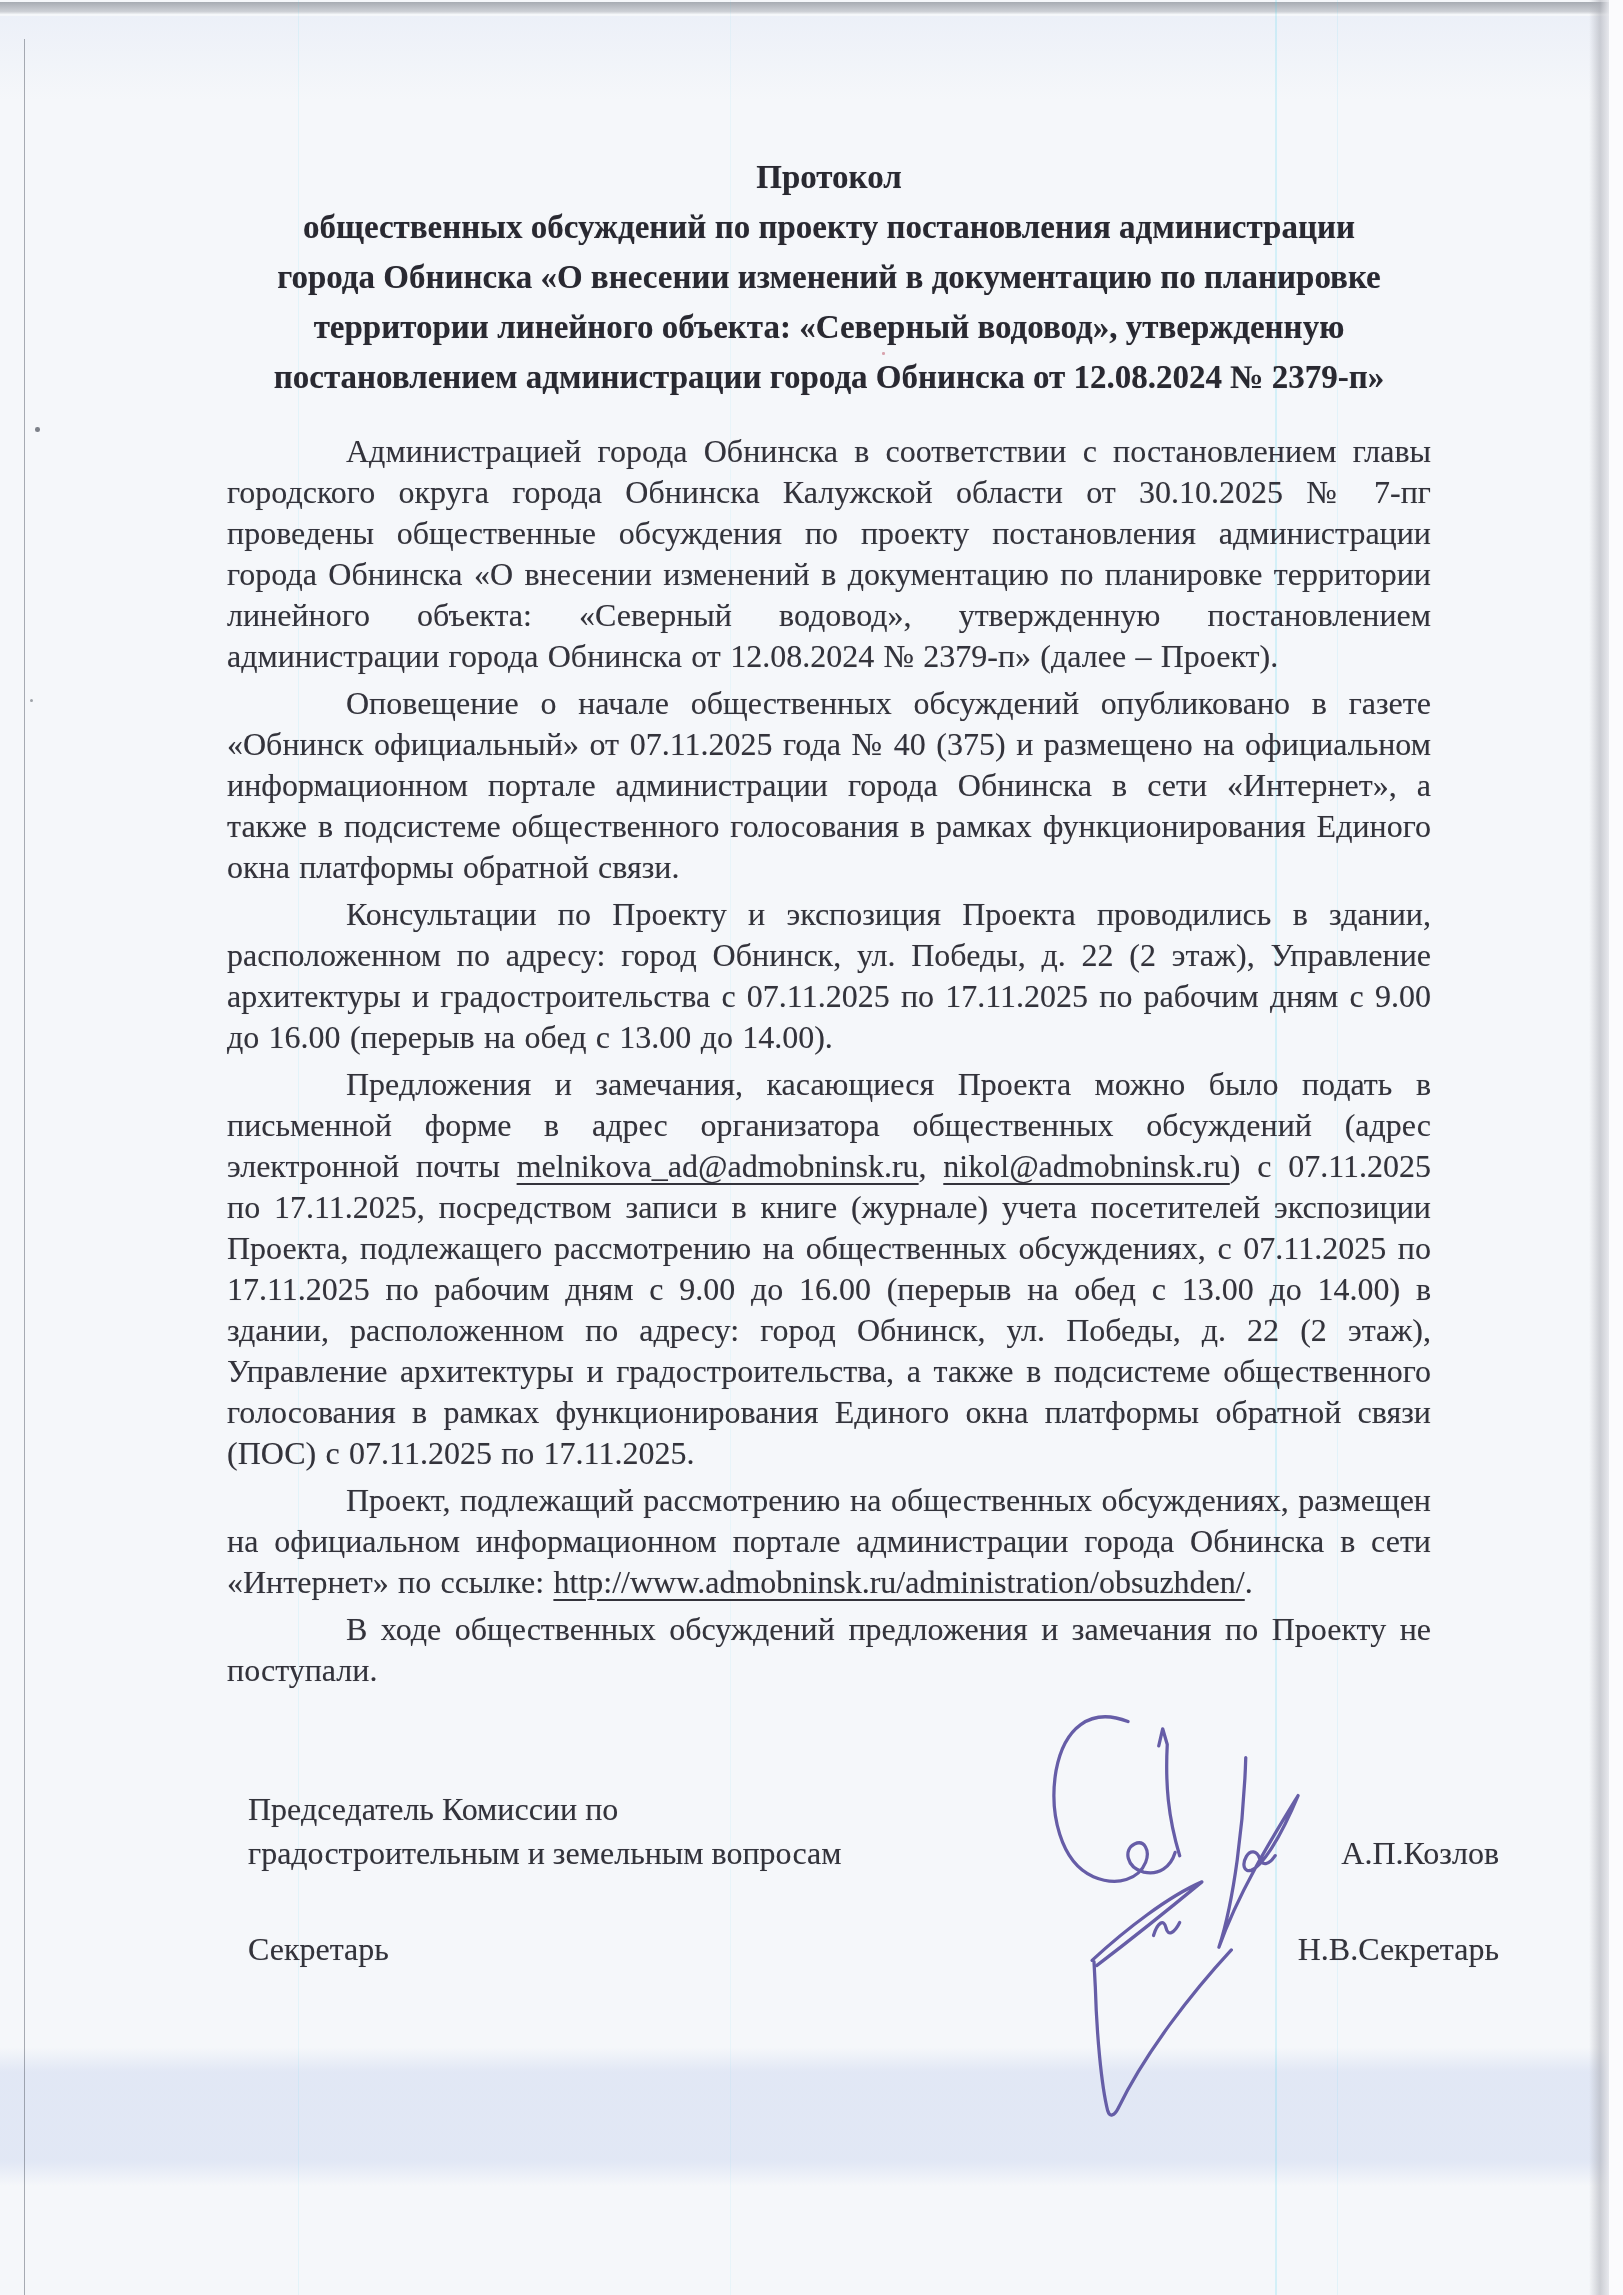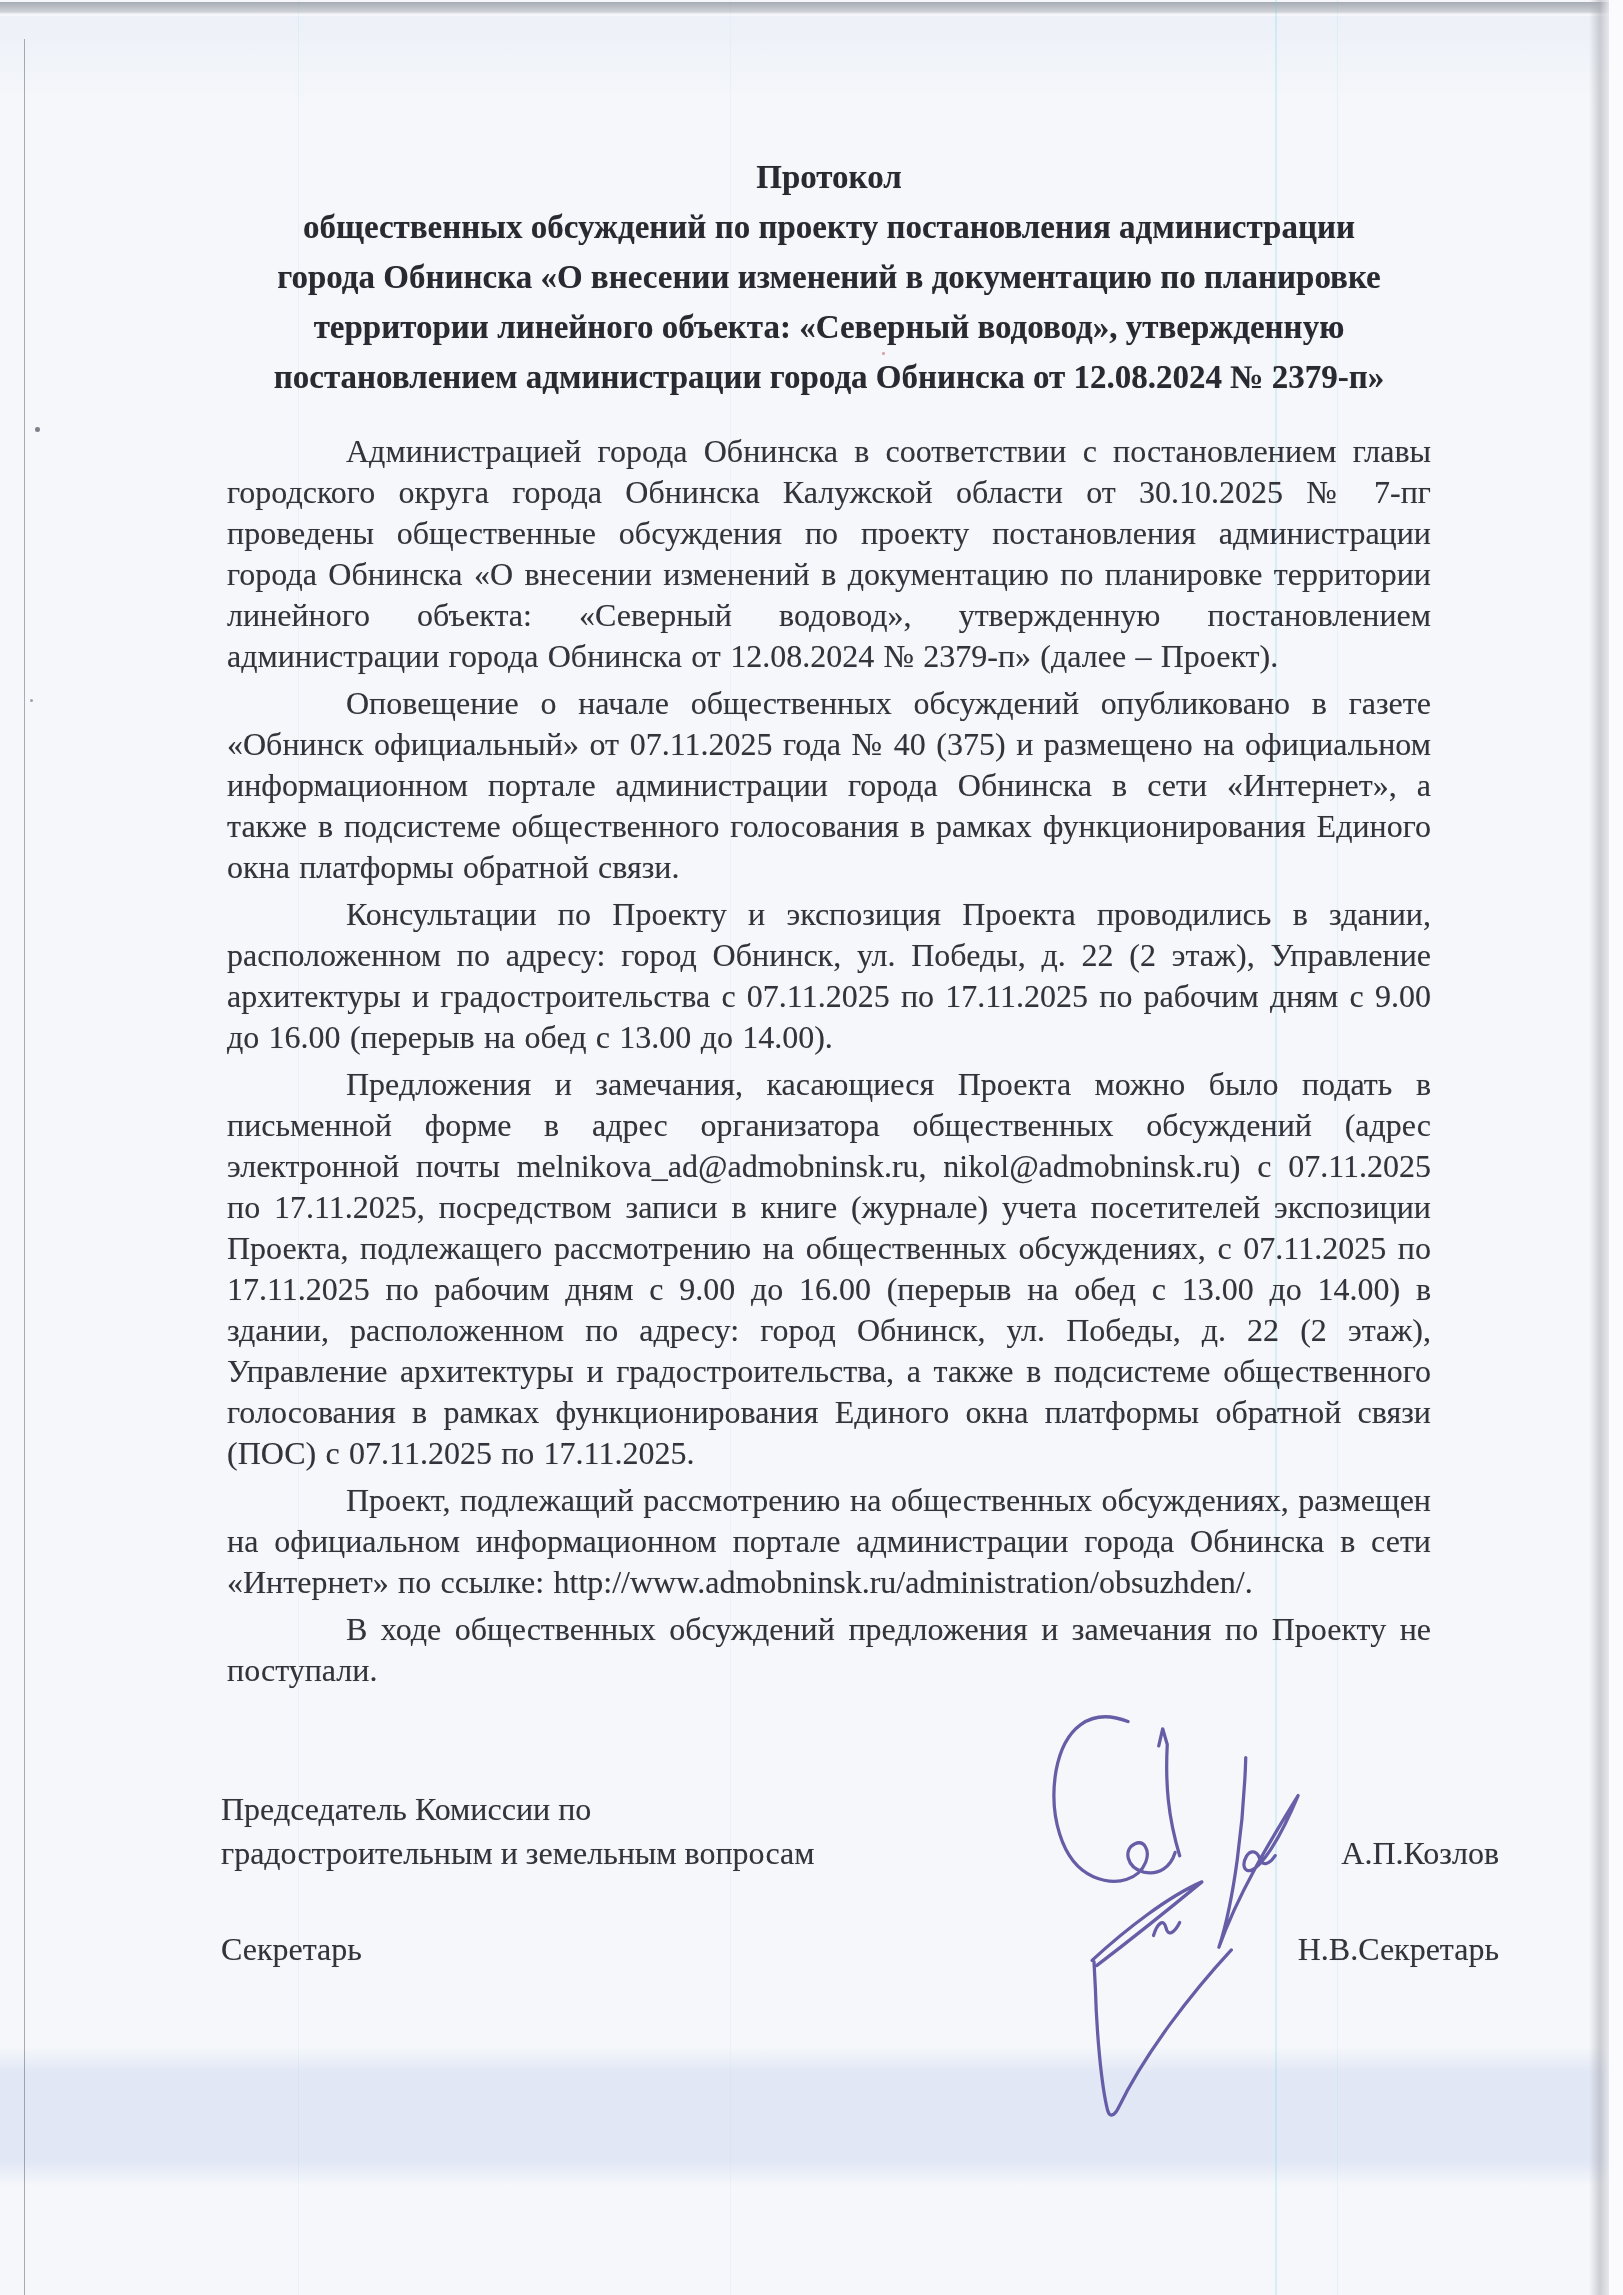--- a/index.html
+++ b/index.html
@@ -63,25 +63,26 @@
     margin-top:21px;display:flex;justify-content:space-between;
     font-size:32px;line-height:41px;
   }
   .dateline .date{padding-left:6.5px;}
   .body-text{margin-top:29px;font-size:32px;line-height:41px;}
   .body-text p{
     margin:6px;text-indent:119px;text-align:justify;text-align-last:left;
     word-spacing:1.3px;
   }
   .doc-link{
+    text-decoration:underline;
     text-decoration-thickness:2px;
     text-underline-offset:5.9px;
   }
   .sig-block{margin-top:96px;width:1278px;font-size:32px;}
-  .sig-row{display:flex;justify-content:space-between;align-items:flex-end;}
+  .sig-row{display:flex;justify-content:space-between;align-items:flex-end;margin-left:27px;}
   .sig-role{line-height:44px;}
   .sig-name{line-height:44px;white-space:nowrap;padding-left:36px;}
   .sig-row-2{margin-top:52px;}
 
   .ink-svg{position:absolute;left:1008px;top:1666px;pointer-events:none;}
 </style>
 </head>
 <body>
 
 <div class="paper"></div>

